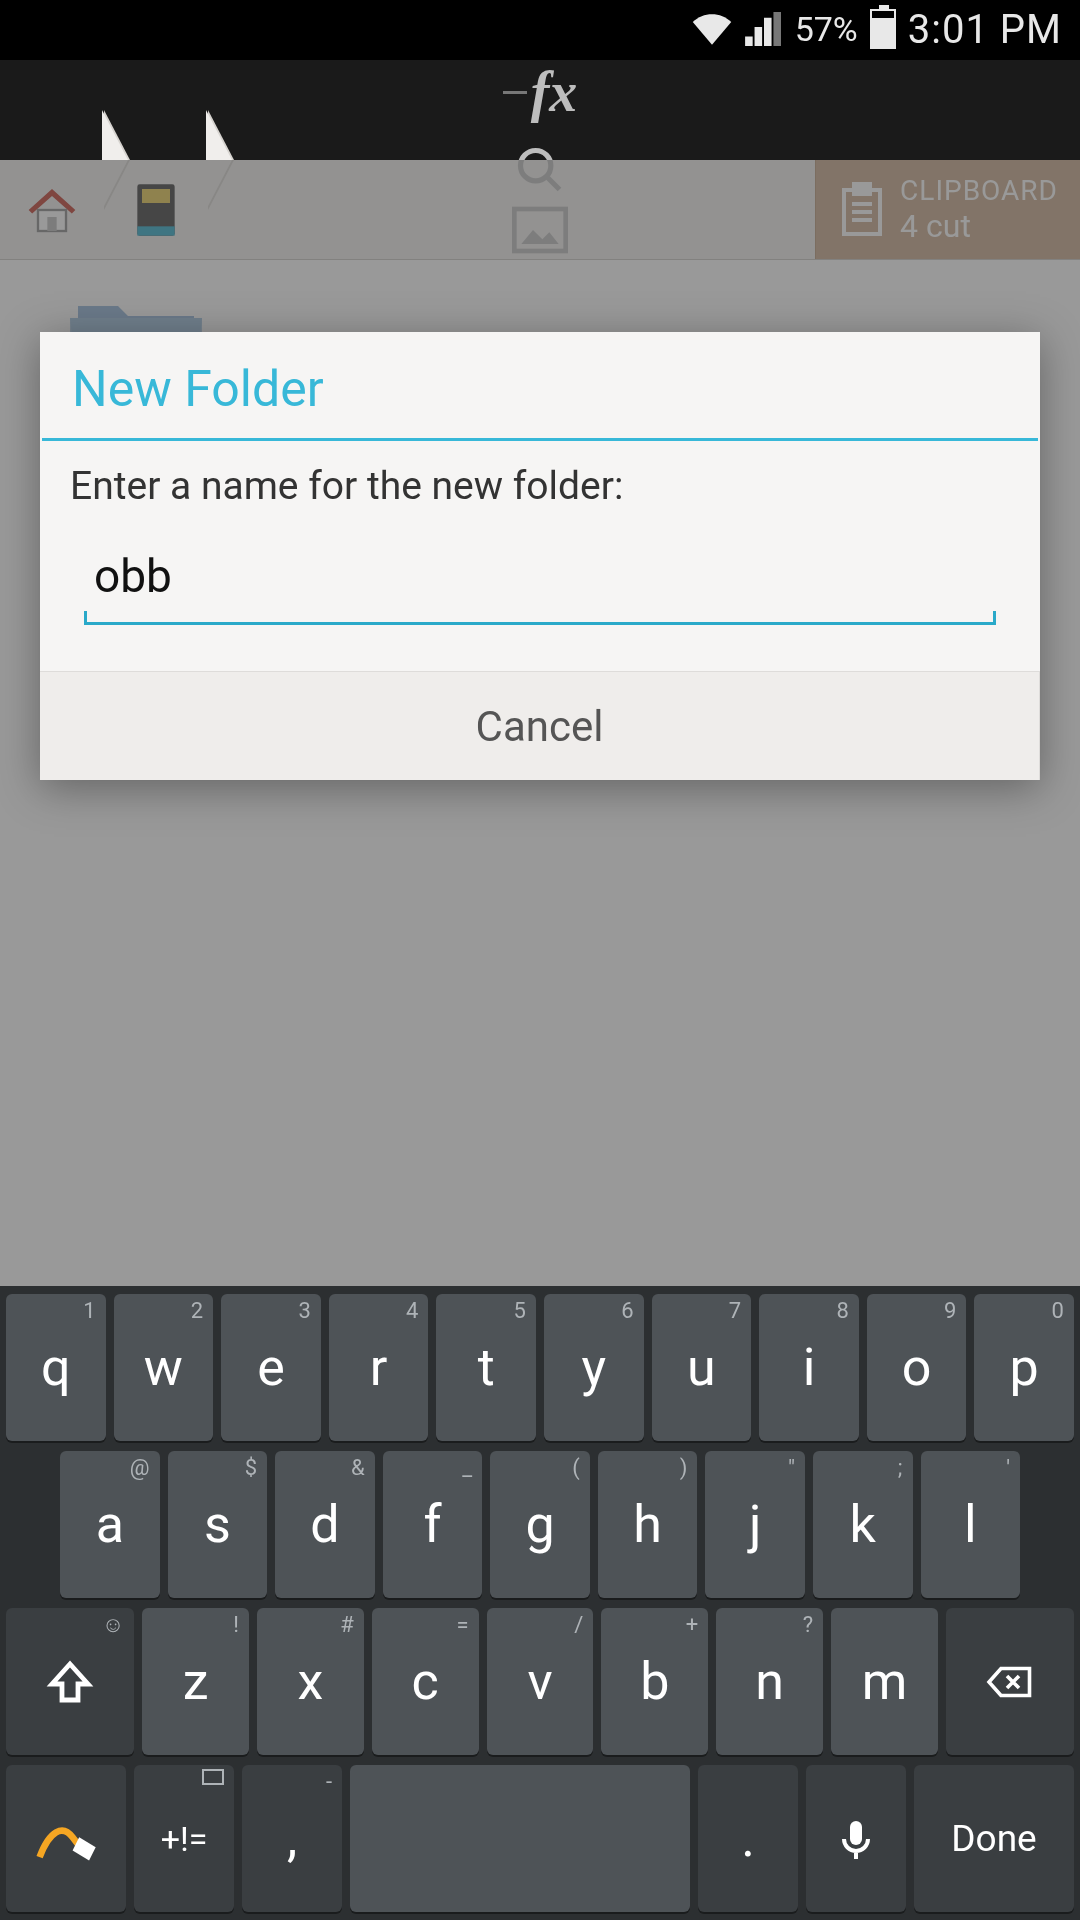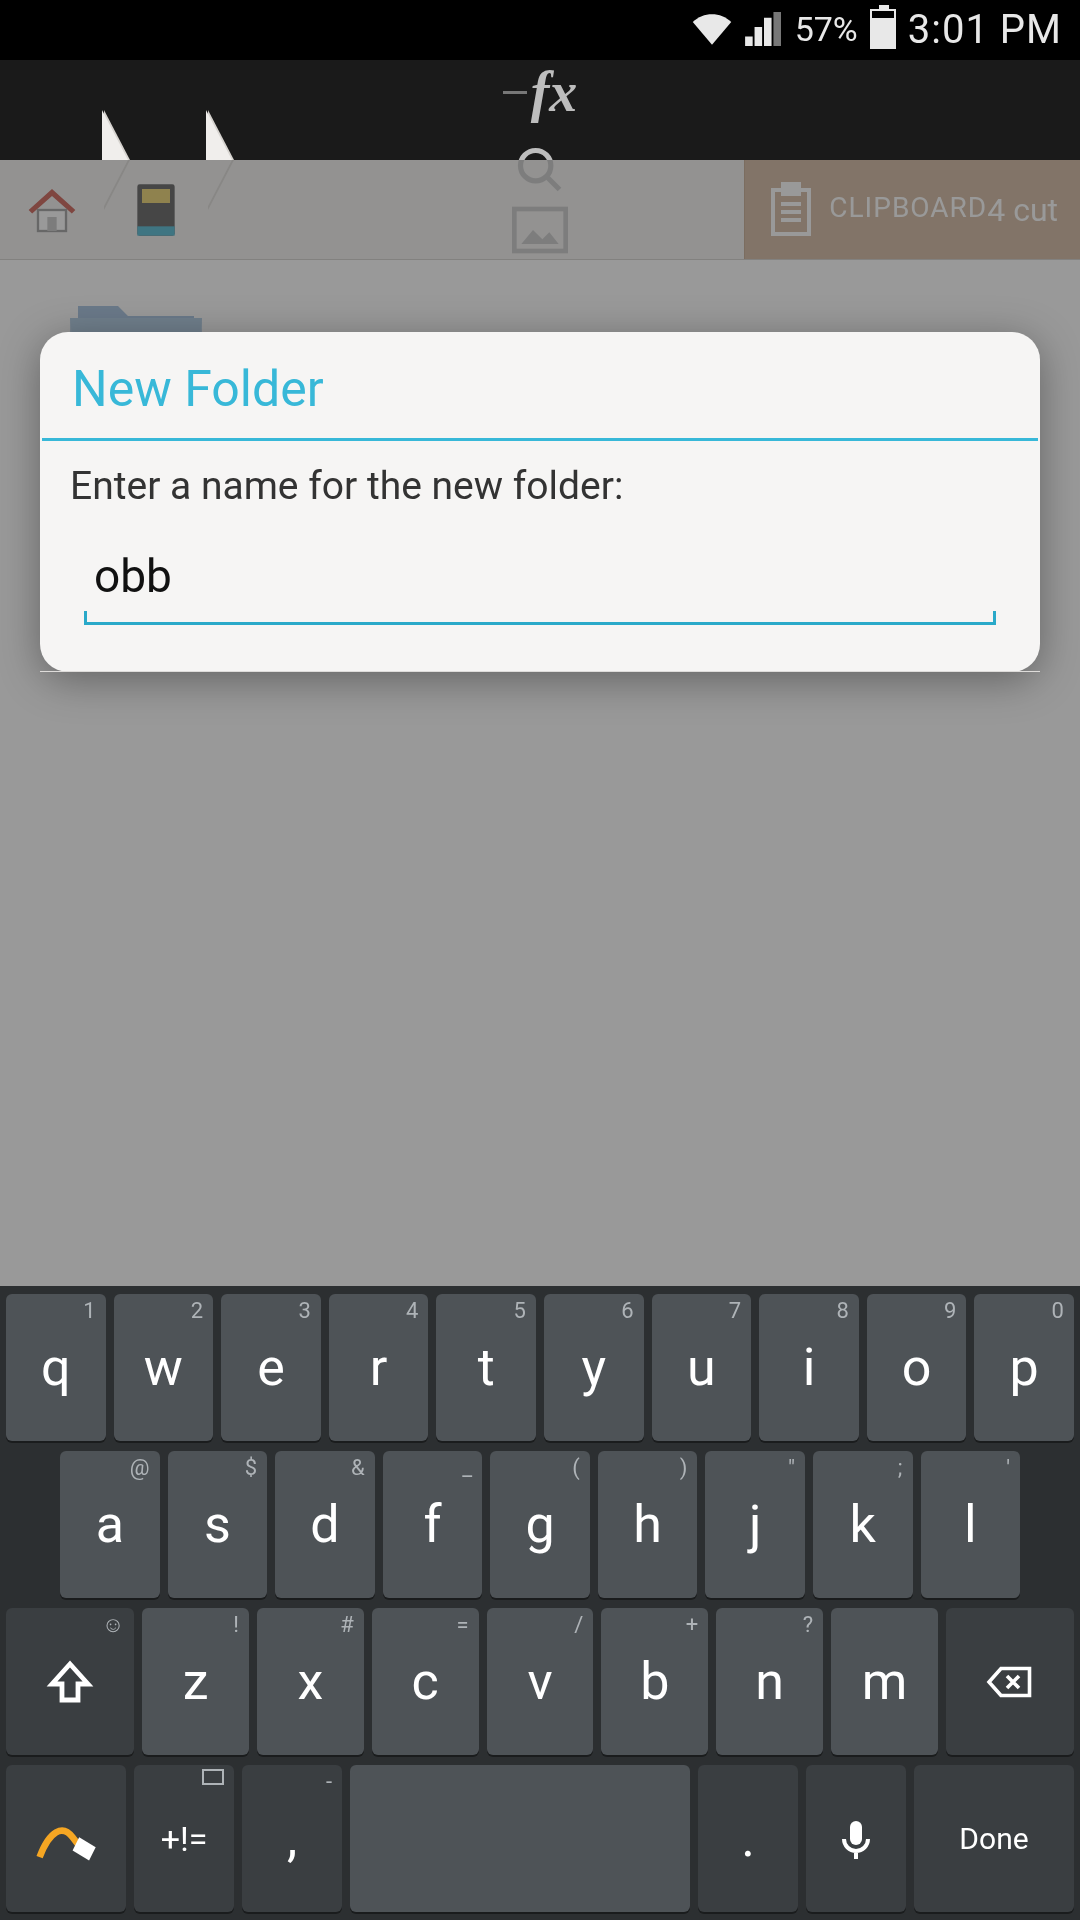--- a/index.html
+++ b/index.html
@@ -24,33 +24,33 @@
 
 .breadcrumb-row { height: 100px; background: #f0eeec; display: flex; align-items: stretch; border-bottom: 1px solid #c9c6c2; }
 .bc-item { display: flex; align-items: center; padding: 0 24px; gap: 8px; position: relative; }
 .bc-sep { width: 0; height: 0; position: relative; }
 .bc-sep::before { content: ""; position: absolute; left: 0; top: -50px; border-top: 50px solid transparent; border-bottom: 50px solid transparent; border-left: 26px solid #d6d3cf; }
 .bc-sep::after { content: ""; position: absolute; left: -2px; top: -50px; border-top: 50px solid transparent; border-bottom: 50px solid transparent; border-left: 26px solid #f0eeec; }
 .bc-home svg { width: 56px; height: 56px; }
 .bc-sd svg { width: 56px; height: 56px; }
 .bc-label { font-size: 44px; color: #444; padding-left: 36px; }
 .clipboard-chip { margin-left: auto; background: #c9a88a; display: flex; align-items: center; gap: 14px; padding: 0 22px; border-left: 1px solid #b79778; }
-.clipboard-chip .cb-text { display: flex; flex-direction: row; color: #fff; justify-content: space-between; }
+.clipboard-chip .cb-text { display: flex; flex-direction: column; color: #fff; justify-content: space-between; }
 .cb-title { font-size: 28px; letter-spacing: 1px; }
 .cb-sub { font-size: 32px; }
 
 
 .content { position: absolute; top: 260px; left:0; right:0; bottom:0; background: #fff; }
 .bg-folder { position: absolute; left: 66px; top: 30px; }
 
 
 .dim { position: absolute; inset: 0; background: rgba(80,80,80,0.58); }
 
 
-.dialog { position: absolute; left: 40px; right: 40px; top: 332px; background: #f6f5f4; box-shadow: 0 8px 40px rgba(0,0,0,0.35); border-radius: 28px; }
+.dialog { position: absolute; left: 40px; right: 40px; top: 332px; background: #f6f5f4; box-shadow: 0 8px 40px rgba(0,0,0,0.35); }
 .dialog-title { color: #38b8d8; font-size: 50px; padding: 28px 30px 20px; font-weight: 400; border-bottom: 3px solid #38b8d8; margin: 0 2px; }
 .dialog-body { padding: 22px 30px 36px; }
 .dialog-prompt { font-size: 39px; color: #333; margin-bottom: 34px; }
 .input-wrap { position: relative; padding: 0 14px 10px; }
 .input-wrap input { width: 100%; border: none; background: transparent; font-size: 46px; color: #111; padding: 6px 10px; outline: none; }
 .input-underline { position: relative; height: 14px; margin-top: 2px; }
 .input-underline::before { content: ""; position: absolute; left: 0; right: 0; bottom: 0; height: 3px; background: #2aa9c9; }
 .input-underline::after { content: ""; position: absolute; left: 0; bottom: 0; width: 3px; height: 14px; background: #2aa9c9; box-shadow: calc(100% + 0px) 0 0 #2aa9c9; }
 .input-underline .tick-r { position: absolute; right: 0; bottom: 0; width: 3px; height: 14px; background: #2aa9c9; }
 .dialog-buttons { display: flex; border-top: 1px solid #dedcda; }
@@ -66,21 +66,21 @@
 .key-dark { background: #3a3e41; }
 .row1 .key { flex: 1; }
 .row2 { padding: 0 54px; }
 .row2 .key { flex: 1; }
 .row3 .key { flex: 1; }
 .row3 .key-shift, .row3 .key-back { flex: 1.2; }
 .row4 .key { flex: 1; }
 .row4 .key-swype { flex: 1.2; }
 .row4 .key-sym { flex: 1; }
 .row4 .key-space { flex: 3.4; }
-.row4 .key-done { flex: 1.6; font-size: 30px; }
+.row4 .key-done { flex: 1.6; font-size: 37px; }
 .key-mic svg, .key-back svg, .key-shift svg { width: 48px; height: 48px; fill: #fff; }
 .key-swype svg { width: 66px; height: 50px; }
 .key-sym .sec2 { position: absolute; top: 4px; right: 10px; width: 22px; height: 16px; border: 2px solid #aeb3b7; }
 
 svg { display: block; }
 </style>
 </head>
 <body>
 
 <div class="status-bar">
@@ -178,20 +178,21 @@
   <div class="dialog-body">
     <div class="dialog-prompt">Enter a name for the new folder:</div>
     <div class="input-wrap">
       <input type="text" value="obb" style="">
       <div class="input-underline">
           <span class="tick-r"></span>
         </div>
     </div>
   </div>
   <div class="dialog-buttons">
+    <div class="dlg-btn dlg-cancel">Cancel</div>
   </div>
 </div>
 
 <div class="keyboard">
   <div class="kb-row row1">
       <div class="key">
         <span class="sec">1</span>
         <span>q</span>
       </div>
       <div class="key">

